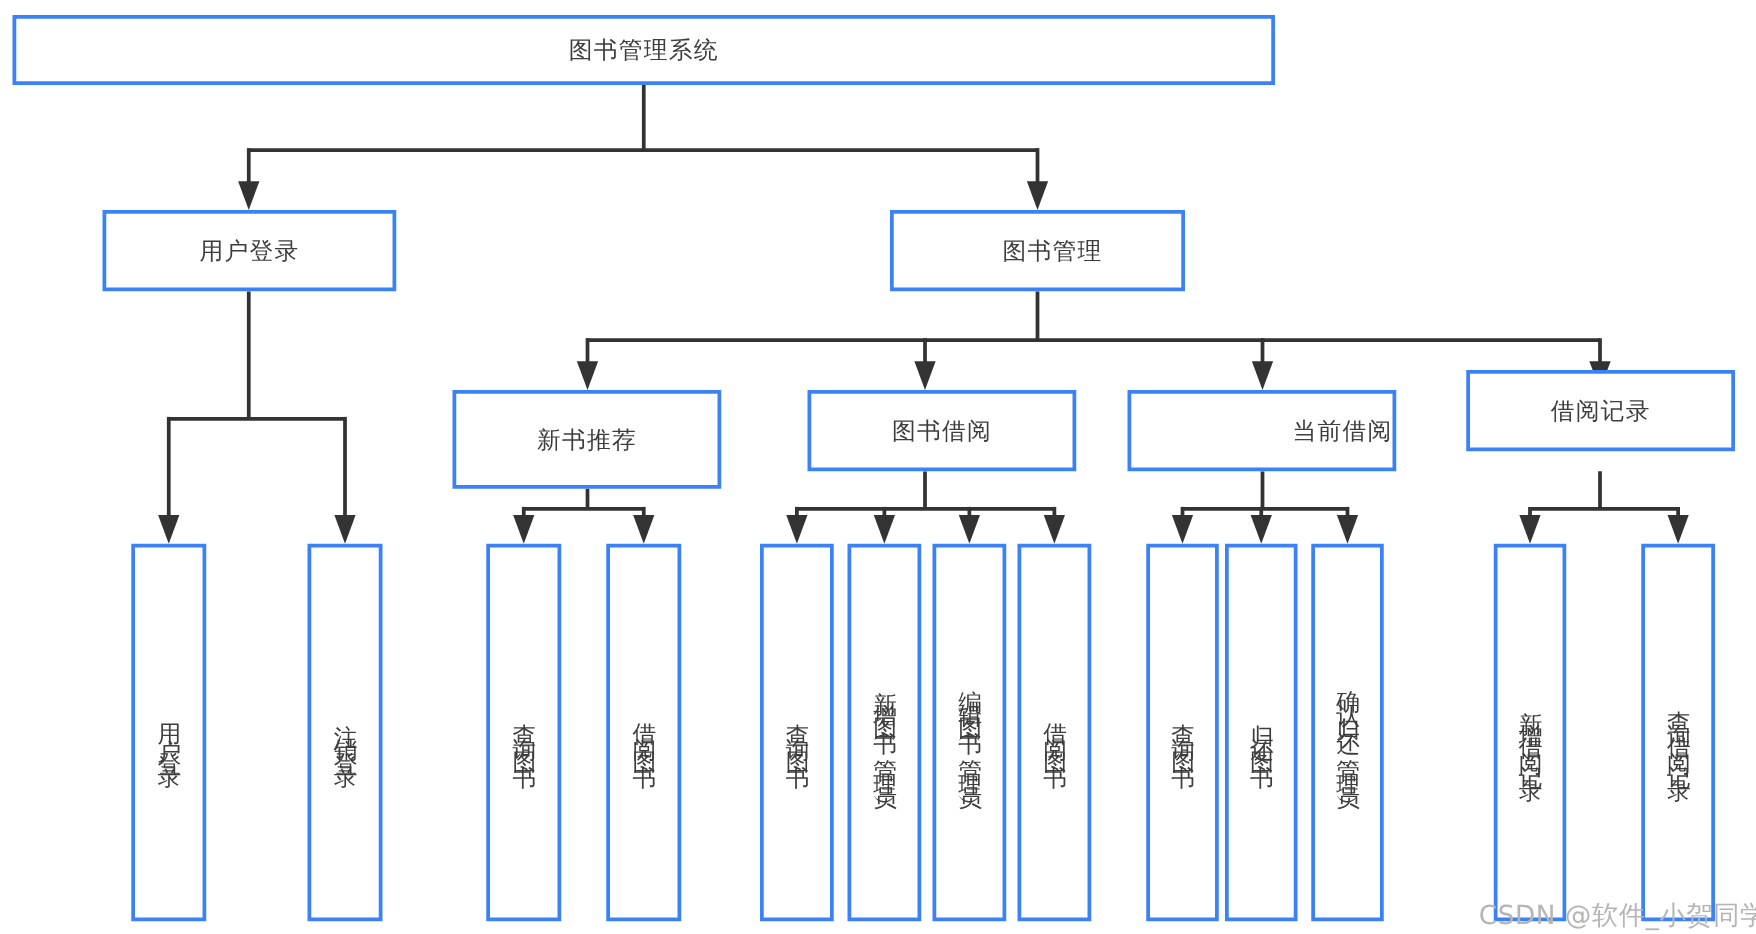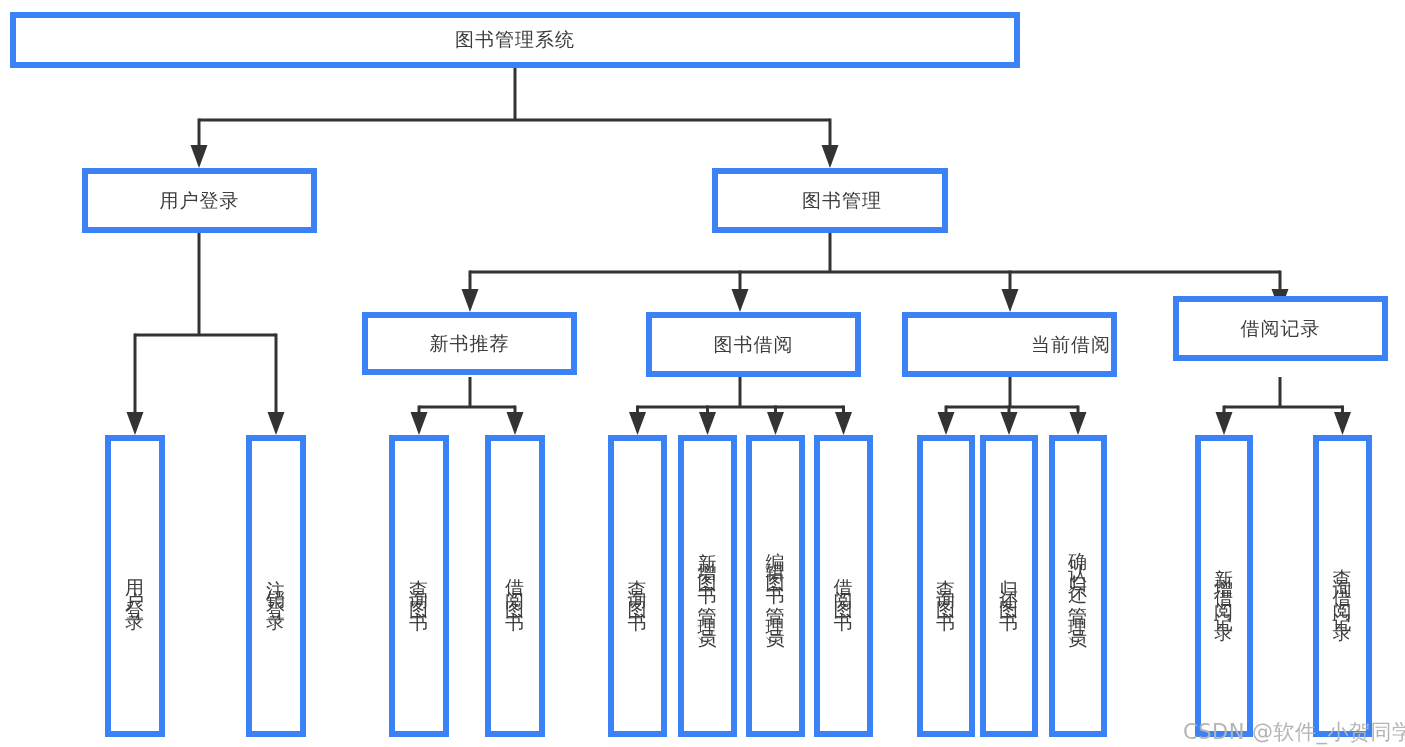--- a/index.html
+++ b/index.html
@@ -8,21 +8,21 @@
     width: 1405px; height: 747px;
     position: relative;
     font-family: "DejaVu Sans", "Liberation Sans", sans-serif;
     overflow: hidden;
   }
   .stage { position: absolute; left: 0; top: 0; width: 1405px; height: 747px; }
   .connectors { position: absolute; left: 0; top: 0; z-index: 1; }
   .node {
     position: absolute;
     background: #ffffff;
-    border: 6px solid #3b82f6;
+    border: 3px solid #3b82f6;
     display: flex; align-items: center; justify-content: center;
     color: #3d3d3d;
     font-size: 19px;
     z-index: 2;
     letter-spacing: 1px;
   }
   .hbox { white-space: nowrap; }
   .vbox .vtext {
     writing-mode: vertical-rl;
     text-orientation: mixed;
@@ -118,21 +118,21 @@
     <span>图书管理系统</span>
   </div>
 
   <div class="node hbox" style="left:82px; top:168px; width:235px; height:65px;">
     <span>用户登录</span>
   </div>
   <div class="node hbox" style="left:712px; top:168px; width:236px; height:65px;padding-left:24px;">
     <span>图书管理</span>
   </div>
 
-  <div class="node hbox" style="left:362px; top:312px; width:215px; height:63px;">
+  <div class="node hbox" style="left:362px; top:312px; width:215px; height:79px;">
     <span>新书推荐</span>
   </div>
   <div class="node hbox" style="left:646px; top:312px; width:215px; height:65px;">
     <span>图书借阅</span>
   </div>
   <div class="node hbox" style="left:902px; top:312px; width:215px; height:65px;justify-content:flex-end;">
     <span>当前借阅</span>
   </div>
   <div class="node hbox" style="left:1173px; top:296px; width:215px; height:65px;justify-content:center;">
     <span>借阅记录</span>

